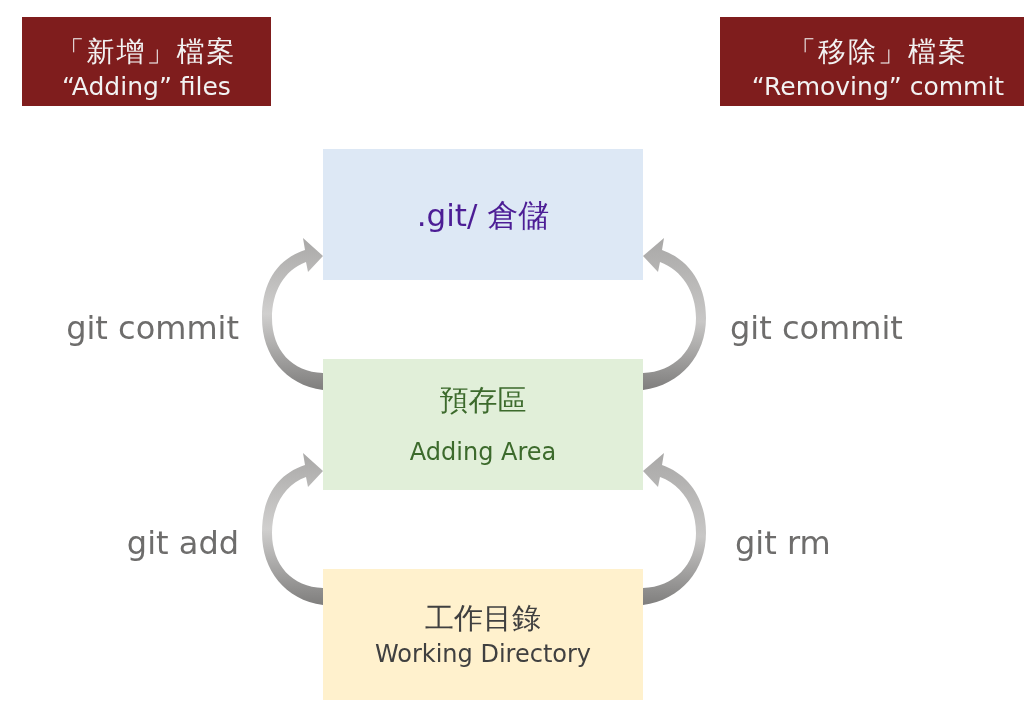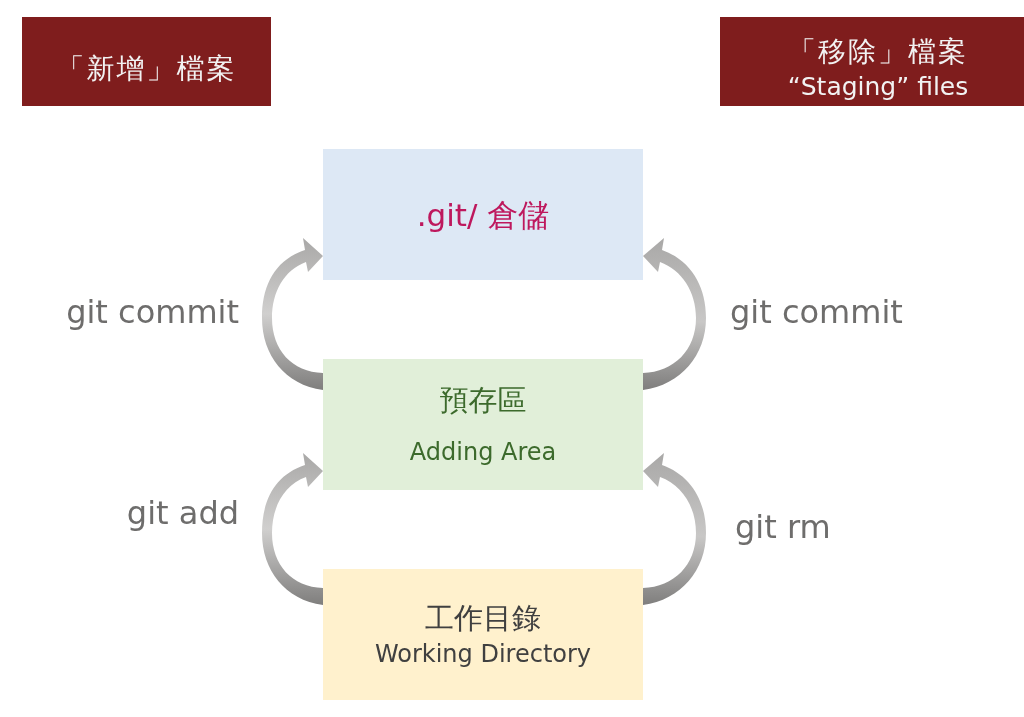--- a/index.html
+++ b/index.html
@@ -19,46 +19,48 @@
   #hdr-left { left: 22px; width: 249px; }
   #hdr-right { left: 720px; width: 316px; }
 
   .stage {
     position: absolute; left: 323px; width: 320px; height: 131px;
     display: flex; flex-direction: column; justify-content: center; align-items: center;
     text-align: center;
   }
   .stage .zh { font-size: 29px; line-height: 38px; }
   .stage .en { font-size: 24px; line-height: 34px; }
-  #stage-repo { top: 149px; background: #dde8f5; color: #be185d; }
+  #stage-repo { top: 149px; background: #dde8f5; color: #4c1d95; }
   #stage-staging { top: 359px; background: #e1efd9; color: #3c6a2c; gap: 16px; }
   #stage-working { top: 569px; background: #fff1cd; color: #404040; }
   #stage-repo .zh { font-size: 31px; }
 
   .cmd {
     position: absolute; color: #6e6d6c; font-size: 32px; line-height: 40px;
     white-space: nowrap;
+    margin-top: 16px;
   }
   #cmd-commit-left { right: 785px; top: 292px; }
-  #cmd-add { right: 785px; top: 493px; text-align: right; }
+  #cmd-add { right: 785px; top: 507px; text-align: right; }
   #cmd-commit-right { left: 730px; top: 292px; }
   #cmd-rm { left: 735px; top: 507px; }
 
   svg.arrows { position: absolute; left: 0; top: 0; }
 </style>
 </head>
 <body>
 
 <div class="header-box" id="hdr-left">
   <div class="zh">「新增」檔案</div>
+  <div class="en">“Adding”  files</div>
 </div>
 
 <div class="header-box" id="hdr-right">
   <div class="zh">「移除」檔案</div>
-  <div class="en">“Staging”  files</div>
+  <div class="en">“Removing”  commit</div>
 </div>
 
 <svg class="arrows" width="1024" height="717">
   <defs>
     <linearGradient id="gL" x1="0" y1="0" x2="0" y2="1">
       <stop offset="0" stop-color="#a9a8a7"></stop>
       <stop offset="0.5" stop-color="#d0cfce"></stop>
       <stop offset="1" stop-color="#7f7e7d"></stop>
     </linearGradient>
     <linearGradient id="gR" x1="0" y1="0" x2="0" y2="1">

